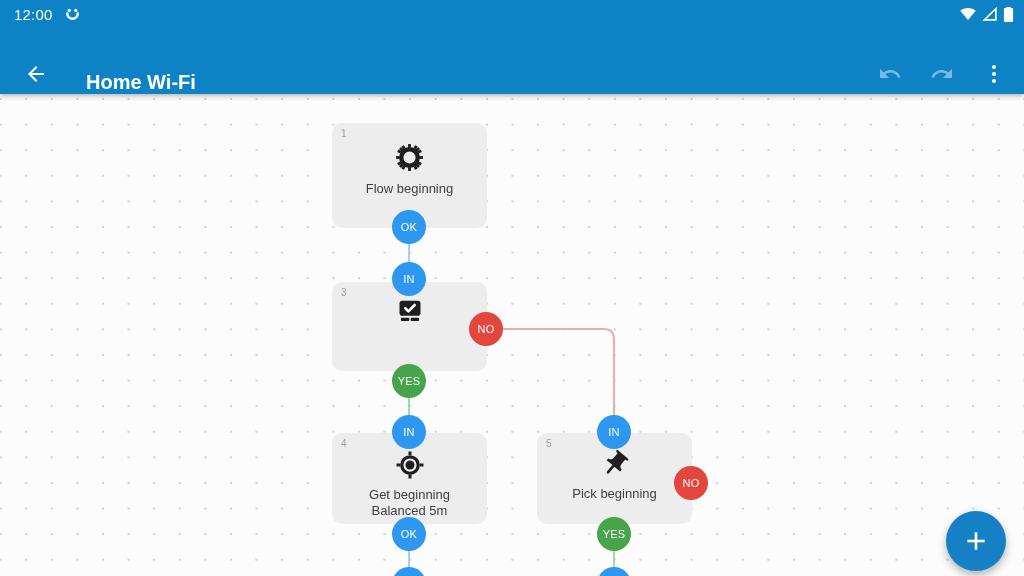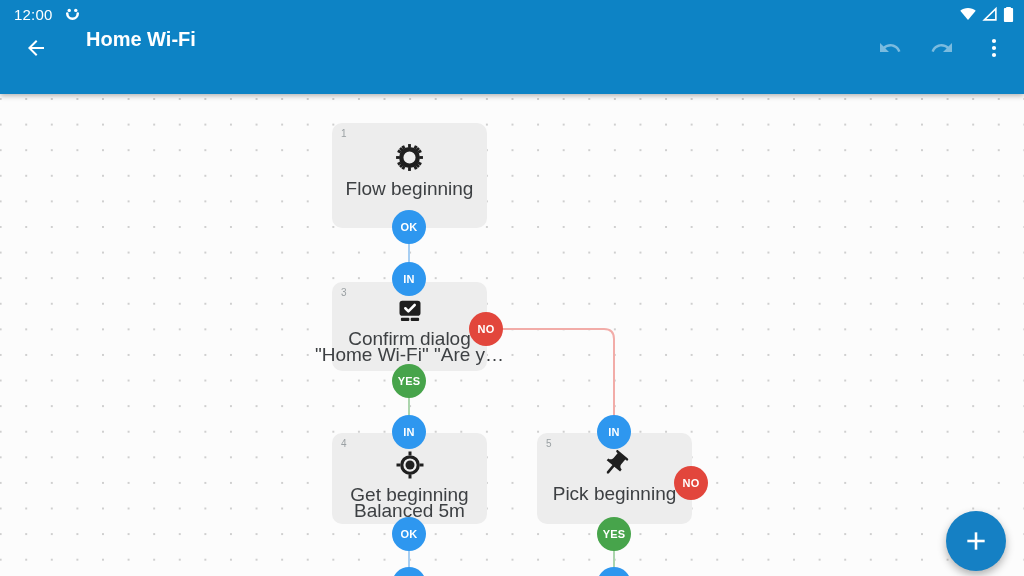--- a/index.html
+++ b/index.html
@@ -12,21 +12,21 @@
   .statusbar{
     position:absolute;top:0;left:0;width:100%;height:28px;background:#0d83c5;
     display:flex;align-items:center;justify-content:space-between;color:#fff;z-index:30;
   }
   .sb-left{display:flex;align-items:center;gap:11px;padding-left:14px;}
   .sb-clock{font-size:15px;letter-spacing:.2px;}
   .sb-right{display:flex;align-items:center;gap:4px;padding-right:10px;}
   
   .appbar{
     position:absolute;top:28px;left:0;width:100%;height:66px;background:#0d83c5;
-    display:flex;align-items:flex-start;color:#fff;z-index:29;
+    display:flex;align-items:flex-end;color:#fff;z-index:29;
     box-shadow:0 2px 5px rgba(0,0,0,.28);
   }
   .ab-back{background:none;border:none;padding:0;margin-left:16px;width:40px;height:40px;
     display:flex;align-items:center;justify-content:center;cursor:pointer;color:#fff;}
   .ab-title{font-size:20px;font-weight:700;margin-left:30px;flex:1;}
   .ab-actions{display:flex;align-items:center;gap:12px;margin-right:10px;}
   .ab-btn{background:none;border:none;padding:0;width:40px;height:40px;
     display:flex;align-items:center;justify-content:center;cursor:pointer;color:#fff;}
   .ab-btn.disabled{opacity:.45;}
   
@@ -36,25 +36,25 @@
     background-size:25.6px 25.6px;background-position:-12.2px -7.8px;
   }
   .wires{position:absolute;top:0;left:0;z-index:1;pointer-events:none;}
   .block{
     position:absolute;background:#ededed;border-radius:10px;z-index:2;
     display:flex;flex-direction:column;align-items:center;box-sizing:border-box;
     color:#3d4043;
   }
   .blk-num{position:absolute;top:5px;left:9px;font-size:10px;color:#9aa0a3;}
   .blk-icon{color:#1f1f1f;line-height:0;}
-  .blk-text{font-size:19px;line-height:15.5px;text-align:center;white-space:nowrap;}
+  .blk-text{font-size:13px;line-height:15.5px;text-align:center;white-space:nowrap;}
   .conn{
     position:absolute;width:34px;height:34px;border-radius:50%;z-index:3;
     display:flex;align-items:center;justify-content:center;
-    color:#fff;font-size:11px;font-weight:700;letter-spacing:.2px;cursor:pointer;
+    color:#fff;font-size:11px;font-weight:400;letter-spacing:.2px;cursor:pointer;
   }
   .conn.blue{background:#2e97ef;}
   .conn.green{background:#47a44b;}
   .conn.red{background:#e2463c;}
   .fab{
     position:absolute;left:946px;top:417px;width:60px;height:60px;border-radius:50%;
     background:#1580c4;border:none;cursor:pointer;z-index:5;
     display:flex;align-items:center;justify-content:center;
     box-shadow:0 4px 8px rgba(0,0,0,.3);
   }
@@ -171,24 +171,20 @@
     <div class="block" style="left:332px;top:188px;width:155px;height:89px;padding-top:14px;gap:7px;">
       <span class="blk-num">3</span>
       <span class="blk-icon">
         <svg width="28" height="28" viewBox="0 0 24 24">
           <rect x="3" y="4" width="18" height="13" rx="2.4" fill="#1f1f1f"></rect>
           <path d="M8 10.5l2.6 2.6 5.4-5.4" fill="none" stroke="#fff" stroke-width="2.2" stroke-linecap="round" stroke-linejoin="round"></path>
           <rect x="4.2" y="18.6" width="7.2" height="2.8" rx="0.8" fill="#1f1f1f"></rect>
           <rect x="12.6" y="18.6" width="7.2" height="2.8" rx="0.8" fill="#1f1f1f"></rect>
         </svg>
       </span>
-      <div>
-        <div class="blk-text">Confirm dialog</div>
-        <div class="blk-text">"Home Wi-Fi" "Are y…</div>
-      </div>
     </div>
 
     <div class="block" style="left:332px;top:339px;width:155px;height:91px;padding-top:17px;gap:7px;">
       <span class="blk-num">4</span>
       <span class="blk-icon">
         <svg width="30" height="30" viewBox="0 0 24 24">
           <circle cx="12" cy="12" r="6.6" fill="none" stroke="#1f1f1f" stroke-width="2.6"></circle>
           <circle cx="12" cy="12" r="3.6" fill="#1f1f1f"></circle>
           <g stroke="#1f1f1f" stroke-width="2.4">
             <line x1="12" y1="1.2" x2="12" y2="4.2"></line>

